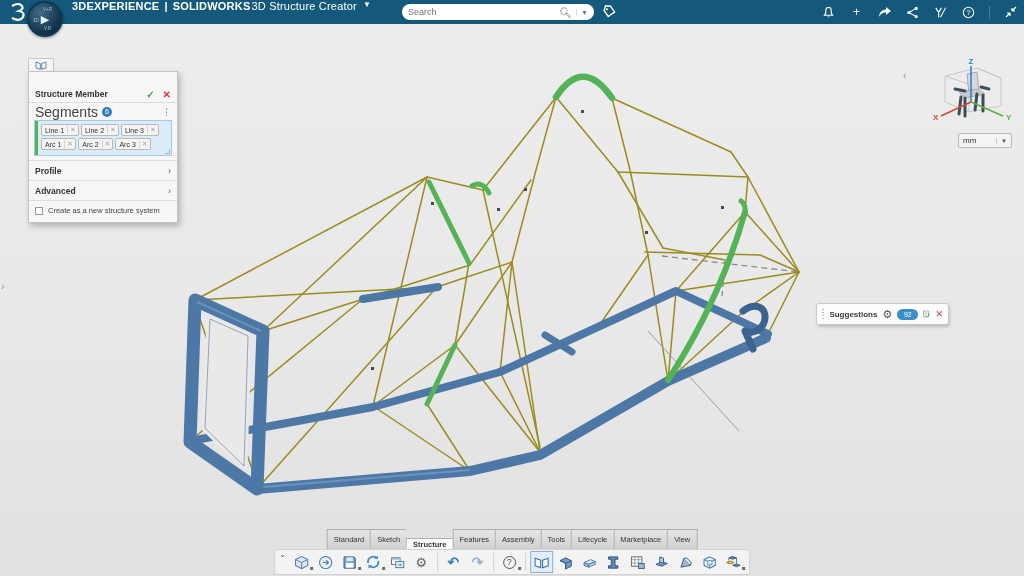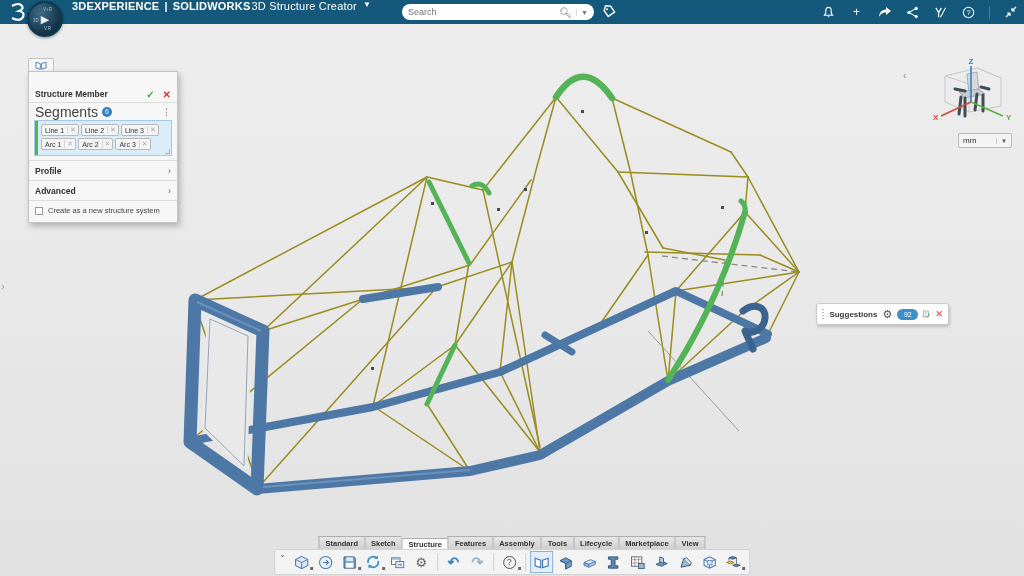--- a/index.html
+++ b/index.html
@@ -108,23 +108,23 @@
     display:flex; align-items:center; font-size:8px; color:#222; }
   .dim-input input { border:none; outline:none; width:58px; font-size:8px; padding-left:4px;
     font-family:"Liberation Sans",sans-serif; }
   .dim-input .dd { margin-left:auto; border-left:1px solid #ccc; padding:0 3px; font-size:6px; color:#444; }
   .mini-btn { width:16px; height:15px; border:1px solid #b5b5b5; background:#f6f6f6;
     display:flex; align-items:center; justify-content:center; gap:1px; }
 
   
   .ribbon-tabs { position:absolute; left:512px; top:538px; transform:translateX(-50%);
     display:flex; align-items:flex-end; height:12px; z-index:20; }
-  .rtab { height:14px; padding:0 6px; font-size:7.5px; color:#333;
+  .rtab { height:21px; padding:0 6px; font-size:7.5px; color:#333;
     background:linear-gradient(#e6e6e6,#d0d0d0); border:1px solid #aeaeae; border-right:none;
-    display:flex; align-items:center; white-space:nowrap;font-weight:bold; }
+    display:flex; align-items:center; white-space:nowrap; }
   .rtab:last-child { border-right:1px solid #aeaeae; }
   .rtab.active { background:#fcfcfc; height:12px; font-weight:bold; }
 
   
   .toolbar { position:absolute; left:512px; top:549px; transform:translateX(-50%);
     height:26px; background:#f3f3f3; border:1px solid #d2d2d2; border-radius:2px;
     display:flex; align-items:center; padding:0 4px; gap:1px; z-index:20; }
   .tb-chev { font-size:8px; color:#555; margin-right:3px; align-self:flex-start; }
   .tcell { width:23px; height:22px; display:flex; align-items:center; justify-content:center;
     position:relative; }

